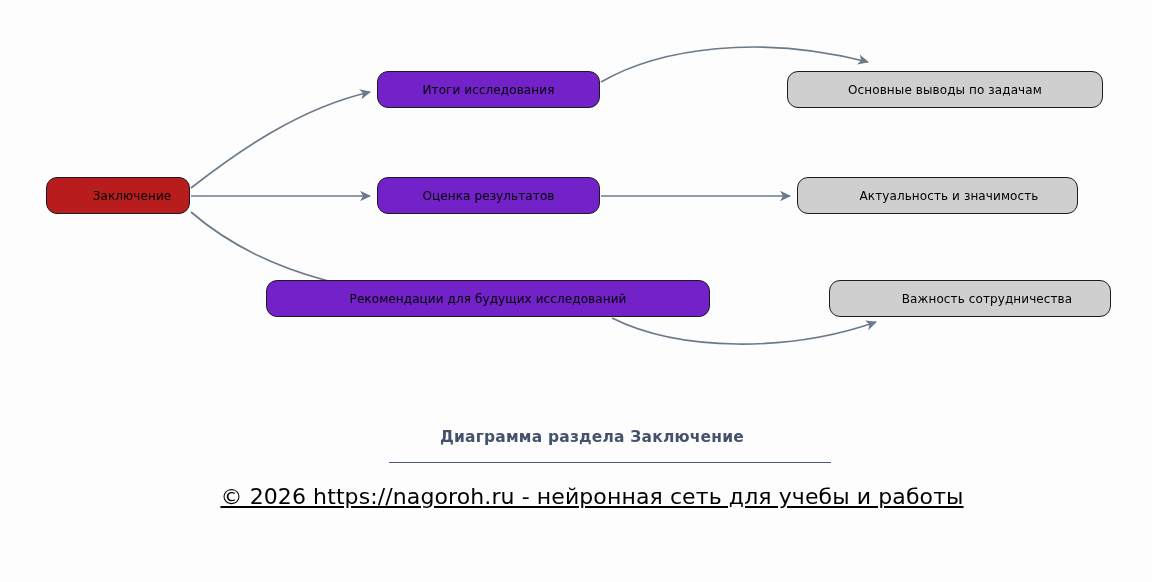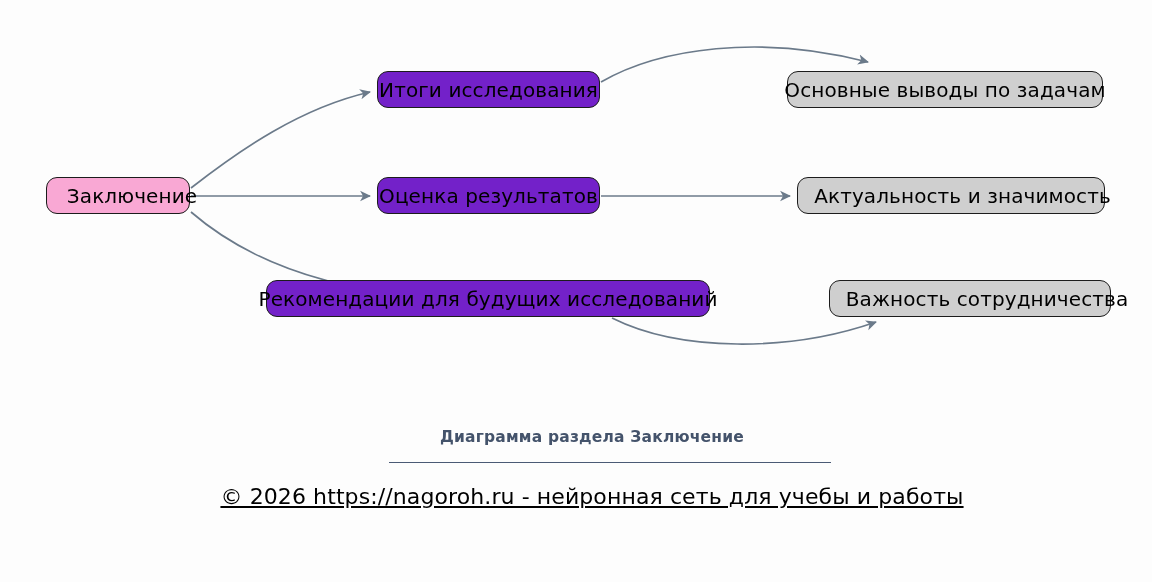--- a/index.html
+++ b/index.html
@@ -38,27 +38,27 @@
     position: absolute;
     box-sizing: border-box;
     display: flex;
     align-items: center;
     justify-content: center;
     border-radius: 11px;
     border: 1.3px solid #1c1c1c;
     white-space: nowrap;
   }
   .node .node-label {
-    font-size: 20px;
+    font-size: 12px;
     line-height: 1;
     color: #000000;
     letter-spacing: 0.1px;
   }
   .node-root {
-    background: #f9a8d4;
+    background: #b91c1c;
     padding-left: 28px;
   }
   .node-mid {
     background: #7321c9;
   }
   .node-mid .node-label {
     color: #000000;
   }
   .node-leaf {
     background: #cfcfcf;
@@ -142,21 +142,21 @@
     </div>
 
     <div class="node node-mid" style="left:377px; top:177px; width:223px; height:37px;">
       <span class="node-label">Оценка результатов</span>
     </div>
 
     <div class="node node-leaf" style="left:787px; top:71px; width:316px; height:37px;text-align:right;">
       <span class="node-label">Основные выводы по задачам</span>
     </div>
 
-    <div class="node node-leaf" style="left:797px; top:177px; width:308px; height:37px;padding-left:23px;">
+    <div class="node node-leaf" style="left:797px; top:177px; width:281px; height:37px;padding-left:23px;">
       <span class="node-label">Актуальность и значимость</span>
     </div>
 
     <div class="node node-leaf" style="left:829px; top:280px; width:282px; height:37px;padding-left:34px;">
       <span class="node-label">Важность сотрудничества</span>
     </div>
 
   </div>
 
   <div id="footer">

